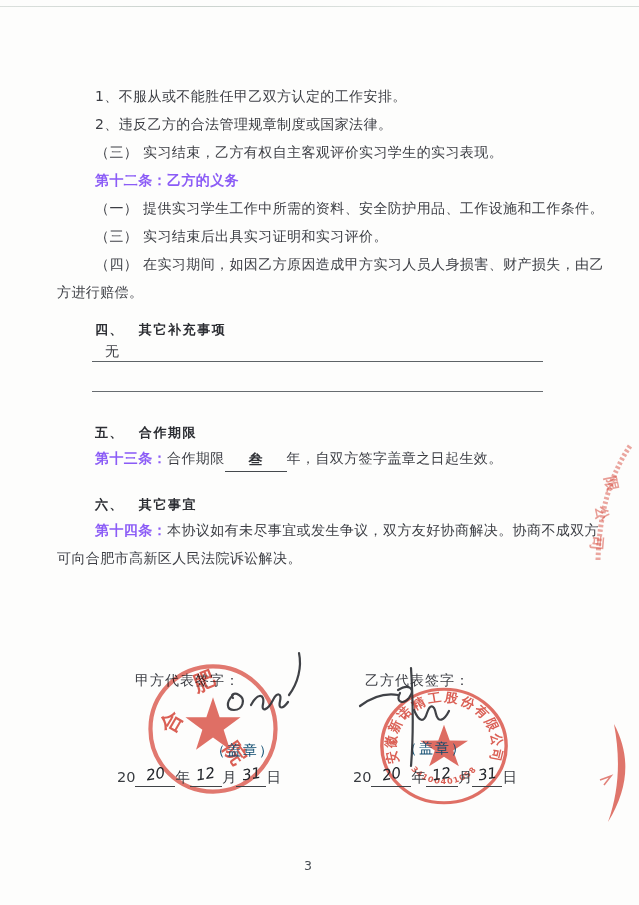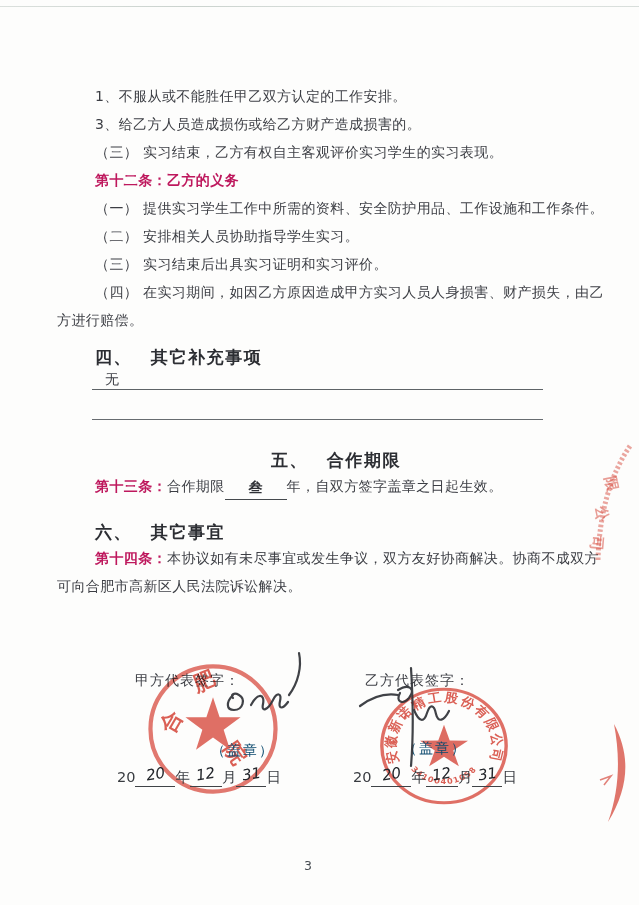--- a/index.html
+++ b/index.html
@@ -9,24 +9,24 @@
     background:#fdfdfc; color:#3c3e44;
     font-family:"DejaVu Sans","Liberation Sans",sans-serif;
     font-size:14px;
   }
   .scan-edge { position:absolute; top:6px; left:0; right:0; height:1px;
     background:linear-gradient(90deg,#cfd6d2,#b9c4be 30%,#dce2df 70%,#cbd3cf); opacity:.75; }
 
   .content { position:absolute; left:57px; top:82px; width:520px; }
   .content p { height:28px; line-height:28px; letter-spacing:.4px; white-space:nowrap; }
   .ind { padding-left:38px; }
-  .lead { font-weight:700; color:#be185d; }
-  .h2 { font-size:17px; font-weight:700; color:#2c2e33; letter-spacing:1.6px;
+  .lead { font-weight:700; color:#8b5cf6; }
+  .h2 { font-size:13px; font-weight:700; color:#2c2e33; letter-spacing:1.6px;
         height:23px; line-height:23px; padding-left:38px; white-space:nowrap; }
-  .mt12 { margin-top:12px; } .mt17 { margin-top:21px; } .mt29 { margin-top:29px;text-align:center; }
+  .mt12 { margin-top:12px; } .mt17 { margin-top:21px; } .mt29 { margin-top:29px; }
 
   .fill-row { height:21px; line-height:21px; margin-left:35px; width:451px;
     border-bottom:1.5px solid #5e6367; padding-left:13px; letter-spacing:1px; }
   .blank-row { margin-top:29px; margin-left:35px; width:451px; height:0;
     border-bottom:1.5px solid #676c70; }
 
   .blank-inline { display:inline-block; border-bottom:1.5px solid #45494d;
     text-align:center; font-weight:700; color:#2e3035; line-height:22px; height:24px;
     vertical-align:bottom; }
   .w62 { min-width:62px; } .w54 { min-width:54px; } .w46 { min-width:46px; }
@@ -62,25 +62,24 @@
     font-size:12.5px; color:#474c52; }
 </style>
 </head>
 <body>
 
 <div class="page">
   <div class="scan-edge"></div>
 
   <div class="content">
     <p class="ind">1、不服从或不能胜任甲乙双方认定的工作安排。</p>
-    <p class="ind">3、给乙方人员造成损伤或给乙方财产造成损害的。</p>
+    <p class="ind">2、违反乙方的合法管理规章制度或国家法律。</p>
     <p class="ind">（三） 实习结束，乙方有权自主客观评价实习学生的实习表现。</p>
     <p class="ind lead">第十二条：乙方的义务</p>
     <p class="ind">（一） 提供实习学生工作中所需的资料、安全防护用品、工作设施和工作条件。</p>
-    <p class="ind">（二） 安排相关人员协助指导学生实习。</p>
     <p class="ind">（三） 实习结束后出具实习证明和实习评价。</p>
     <p class="ind">（四） 在实习期间，如因乙方原因造成甲方实习人员人身损害、财产损失，由乙</p>
     <p>方进行赔偿。</p>
 
     <div class="h2 mt12">四、　其它补充事项</div>
     <div class="fill-row">无</div>
     <div class="blank-row"></div>
 
     <div class="h2 mt29">五、　合作期限</div>
     <p class="ind"><span class="lead">第十三条：</span><span>合作期限</span><span class="blank-inline w62">叁</span><span>年，自双方签字盖章之日起生效。</span></p>

